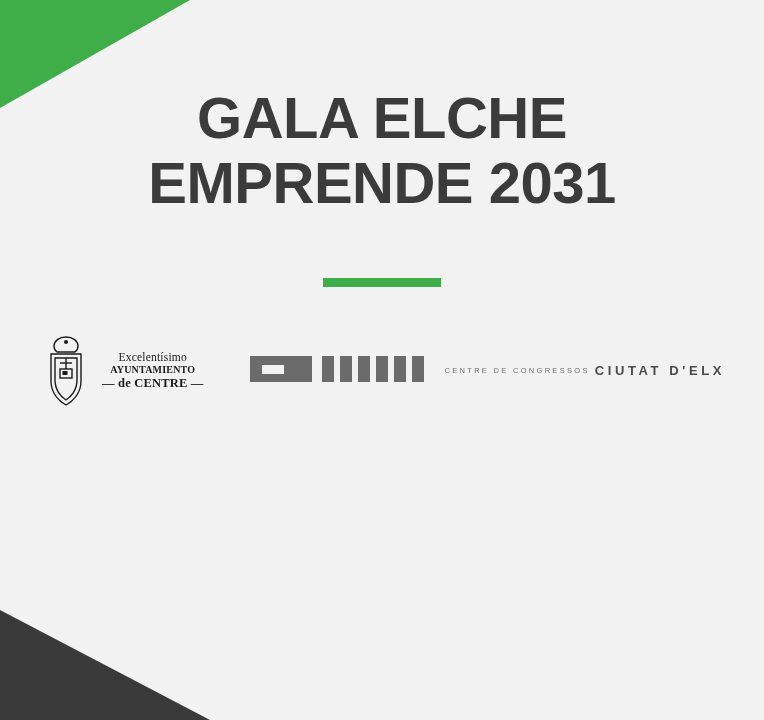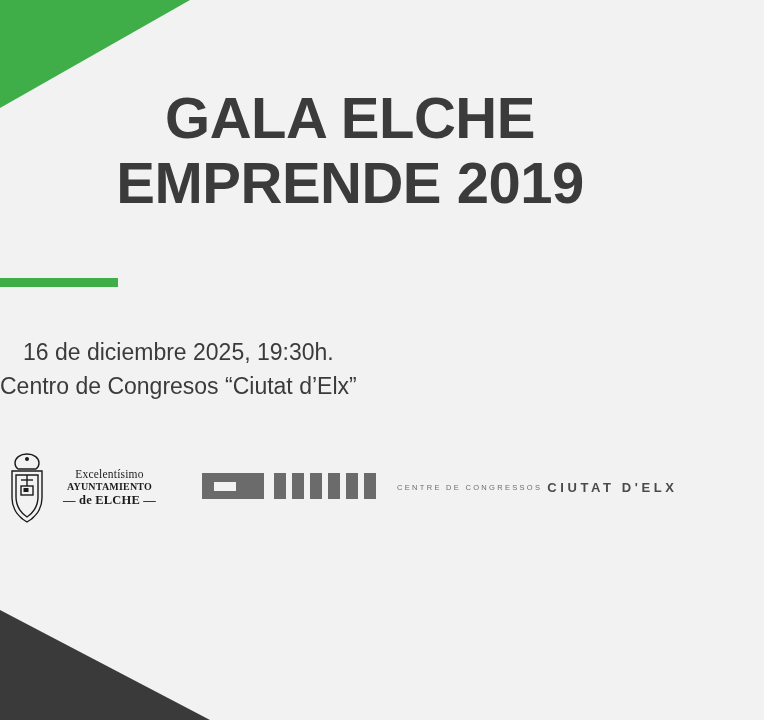--- a/index.html
+++ b/index.html
@@ -41,21 +41,21 @@
     clip-path: polygon(210px 132px, 0 132px, 0 22px);
   }
   .content {
     position: absolute;
     top: 0;
     left: 0;
     width: 764px;
     height: 720px;
     display: flex;
     flex-direction: column;
-    align-items: flex-start;
+    align-items: center;
   }
   .title {
     margin-top: 86px;
     text-align: center;
     color: #3b3b3b;
     font-size: 58px;
     font-weight: bold;
     line-height: 1.12;
     letter-spacing: -0.5px;
     width: 700px;
@@ -151,29 +151,25 @@
 
 <div class="poster">
 
   <div class="corner-green"></div>
   <div class="corner-dark"></div>
 
   <div class="content">
 
     <div class="title">
       <span class="line1">GALA ELCHE</span>
-      <span class="line2">EMPRENDE 2019</span>
+      <span class="line2">EMPRENDE 2031</span>
     </div>
 
     <div class="divider"></div>
 
-    <div class="details">
-      <div>16 de diciembre 2025, 19:30h.</div>
-      <div>Centro de Congresos “Ciutat d’Elx”</div>
-    </div>
 
     <div class="logos">
 
       <div class="logo-ayto">
         <span class="crest">
           <svg width="54" height="76" viewBox="0 0 54 76" xmlns="http://www.w3.org/2000/svg">
             <g fill="none" stroke="#1b1b1b" stroke-width="1.4">
               <path d="M27 4 C20 4 15 8 15 13 C15 17 18 19 18 19 L36 19 C36 19 39 17 39 13 C39 8 34 4 27 4 Z"></path>
               <path d="M12 21 L42 21 L42 48 C42 60 34 68 27 72 C20 68 12 60 12 48 Z"></path>
               <path d="M16 25 L38 25 L38 47 C38 57 32 64 27 67 C22 64 16 57 16 47 Z"></path>
@@ -183,21 +179,21 @@
             </g>
             <g fill="#1b1b1b">
               <circle cx="27" cy="9" r="2"></circle>
               <rect x="23.5" y="38" width="5" height="4"></rect>
             </g>
           </svg>
         </span>
         <span class="ayto-text">
           <div class="l1">Excelentísimo</div>
           <div class="l2">AYUNTAMIENTO</div>
-          <div class="l3">— de ELCHE —</div>
+          <div class="l3">— de CENTRE —</div>
         </span>
       </div>
 
 
       <div class="logo-ccce">
         <span class="ccce-bars">
           <svg width="190" height="42" viewBox="0 0 190 42" xmlns="http://www.w3.org/2000/svg">
             <g fill="#6b6b6b">
               <rect x="0" y="8" width="62" height="26"></rect>
               <rect x="72" y="8" width="12" height="26"></rect>

